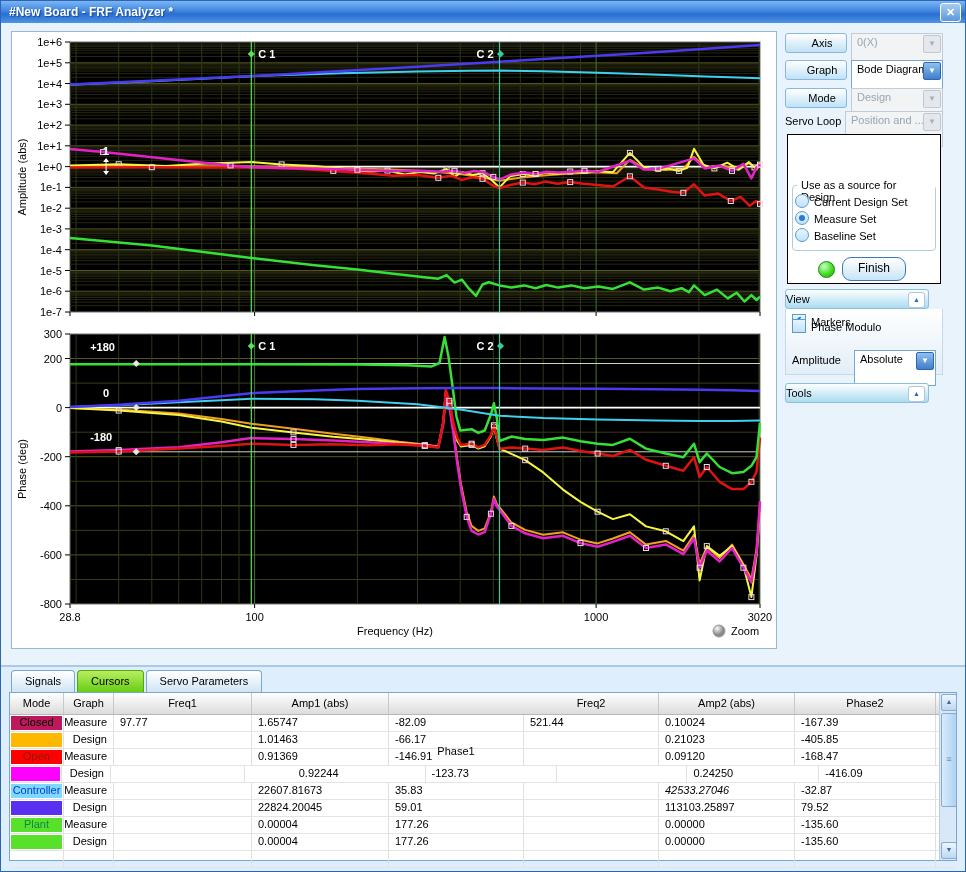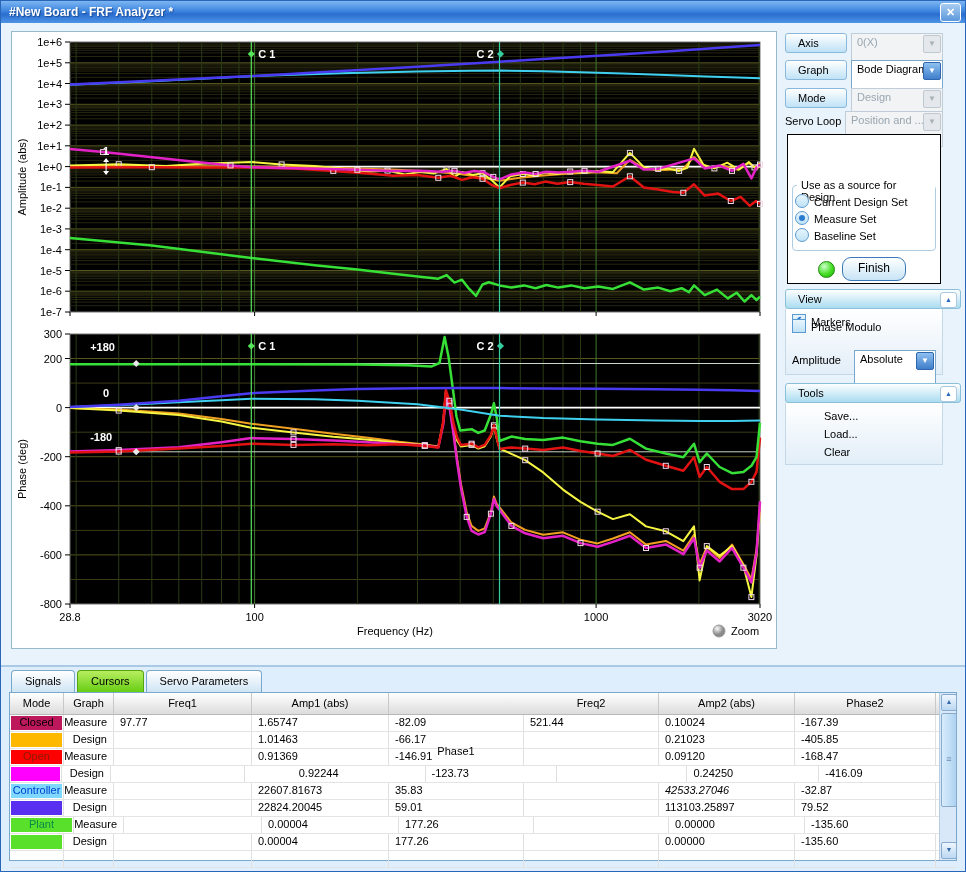--- a/index.html
+++ b/index.html
@@ -6,40 +6,40 @@
   .window{position:relative;width:966px;height:872px;background:#e8f3fc;border:1px solid #2a66b8;box-sizing:border-box;overflow:hidden;}
   .titlebar{position:absolute;top:0;left:0;right:0;height:22px;background:linear-gradient(180deg,#7cb6f2 0%,#3f86e0 45%,#2a6ed0 60%,#4e94e6 100%);}
   .titlebar .title{color:#ffffff;font-size:12px;font-weight:bold;line-height:22px;padding-left:8px;text-shadow:1px 1px 1px #1a4a94;}
   .closebtn{position:absolute;right:4px;top:2px;width:19px;height:17px;background:linear-gradient(180deg,#a8ccf0,#5b98dc);border:1px solid #ffffff;border-radius:3px;color:#ffffff;font-weight:bold;font-size:11px;text-align:center;line-height:16px;cursor:default;}
   .main{position:absolute;top:22px;left:0;right:0;bottom:0;background:#e8f3fc;}
   .chart-panel{position:absolute;left:10px;top:8px;width:766px;height:618px;background:#ffffff;border:1px solid #9ab8cc;box-sizing:border-box;}
   svg{font-family:"Liberation Sans",sans-serif;}
   
   .rp{position:absolute;left:784px;top:10px;width:158px;height:625px;}
   .ctl-row{position:absolute;left:0;width:158px;height:20px;}
-  .ctl-label{position:absolute;left:0;top:0;width:62px;height:20px;background:linear-gradient(180deg,#ffffff,#bfe2f6);border:1px solid #8ab8dc;border-radius:3px;font-size:11px;line-height:18px;padding-left:12px;box-sizing:border-box;color:#000;}
+  .ctl-label{position:absolute;left:0;top:0;width:62px;height:20px;background:linear-gradient(180deg,#ffffff,#bfe2f6);border:1px solid #8ab8dc;border-radius:3px;font-size:11px;line-height:18px;padding-left:12px;box-sizing:border-box;color:#000;text-align:center;}
   .plain-label{position:absolute;left:0;top:0;width:60px;height:20px;font-size:11px;line-height:20px;color:#000;}
   .ctl-select{position:absolute;left:66px;right:0;top:0;height:36px;border:1px solid #7aa8cc;background:#ffffff;font-size:11px;box-sizing:border-box;}
   .ctl-select .val{display:block;line-height:17px;padding-left:5px;overflow:hidden;white-space:nowrap;color:#000;}
   .ctl-select .arrow{position:absolute;right:1px;top:1px;width:16px;height:16px;background:linear-gradient(180deg,#8ec0f0,#3f7ecb);border:1px solid #2f66ad;border-radius:2px;color:#ffffff;font-size:8px;text-align:center;line-height:15px;}
   .ctl-select.dis{background:#f1f3f5;border-color:#c0ccd8;}
   .ctl-select.dis .val{color:#9aa6b0;}
   .ctl-select.dis .arrow{background:#e4e8ec;border-color:#c0c8d0;color:#a8b0b8;}
   .group-box{position:absolute;left:2px;top:101px;width:154px;height:150px;background:#ffffff;border:1px solid #000000;box-sizing:border-box;}
   .fs{position:absolute;left:4px;right:4px;border:1px solid #aecde2;border-radius:4px;}
   .fs .legend{position:absolute;top:-7px;left:10px;background:#ffffff;padding:0 4px;font-size:11px;}
   .legend-blue{color:#1873bd;}
   .cbrow,.rdrow{position:absolute;left:6px;font-size:11px;color:#000;height:14px;line-height:14px;}
   .cb{display:inline-block;width:12px;height:12px;border:1px solid #5a9ad0;background:linear-gradient(180deg,#e8f5fd,#bfe2f6);vertical-align:-2px;margin-right:5px;position:relative;}
   .cb.on::after{content:"✔";position:absolute;left:0px;top:-2px;font-size:11px;color:#2a7ad0;font-weight:bold;}
   .rd{display:inline-block;width:12px;height:12px;border:1px solid #5a9ad0;background:linear-gradient(180deg,#e8f5fd,#bfe2f6);border-radius:50%;vertical-align:-2px;margin-right:5px;position:relative;}
   .rd.on::after{content:"";position:absolute;left:3px;top:3px;width:6px;height:6px;border-radius:50%;background:#2a7ad0;}
   .led{position:absolute;left:30px;top:126px;width:15px;height:15px;border-radius:50%;background:radial-gradient(circle at 35% 30%,#ccffcc,#44dd22 55%,#22aa11);border:1px solid #1a8a0a;}
   .finish-btn{position:absolute;left:54px;top:122px;width:62px;height:22px;background:linear-gradient(180deg,#feffff,#c8e4f6);border:1px solid #3a78b8;border-radius:9px;font-size:12px;text-align:center;line-height:20px;color:#000;}
-  .sec-header{position:absolute;left:0;width:176px;height:20px;background:linear-gradient(180deg,#fdfeff,#aadcf0);border:1px solid #8cc0da;border-radius:3px;font-size:11px;line-height:18px;padding-left:12px;box-sizing:border-box;color:#000;}
+  .sec-header{position:absolute;left:0;width:144px;height:20px;background:linear-gradient(180deg,#fdfeff,#aadcf0);border:1px solid #8cc0da;border-radius:3px;font-size:11px;line-height:18px;padding-left:0;box-sizing:border-box;color:#000;}
   .chev{position:absolute;right:3px;top:2px;width:15px;height:14px;background:#ffffff;border:1px solid #aac8e0;border-radius:3px;color:#2a6ac0;font-size:7px;text-align:center;line-height:13px;padding-left:0;}
   .sec-body{position:absolute;left:0;width:158px;background:linear-gradient(180deg,#ffffff,#e2eef8);border:1px solid #c4d8e8;border-top:none;box-sizing:border-box;}
   .tool-item{position:absolute;left:38px;font-size:11px;color:#000;height:16px;line-height:16px;}
   
   .bottom{position:absolute;left:0;right:0;top:642px;bottom:0;background:#dfeefc;border-top:2px solid #aac9e6;}
   .tab{display:inline-block;height:21px;line-height:20px;padding:0 13px;border:1px solid #7aa8cc;border-bottom:none;border-radius:4px 4px 0 0;background:linear-gradient(180deg,#ffffff,#cfe4f4);font-size:11px;margin-right:2px;color:#000;}
   .tab.active{background:linear-gradient(180deg,#b8ee60,#67cd14);border-color:#55a510;}
   .tabs{position:absolute;left:10px;top:3px;height:22px;}
   .tbl{position:absolute;left:8px;top:25px;width:948px;height:169px;background:#ffffff;border:1px solid #7aa8cc;box-sizing:border-box;}
   .tbl-head{display:flex;height:21px;background:linear-gradient(180deg,#ffffff,#dcdcdc);border-bottom:1px solid #b8b8b8;}
@@ -465,25 +465,20 @@
         <div class="ctl-select" style="top:41px;left:68px;right:6px">
           <span class="val">Absolute</span>
           <span class="arrow">▼</span>
         </div>
       </div>
 
       <div class="sec-header" style="top:350px">
         <span>Tools</span>
         <span class="chev">▲</span>
       </div>
-      <div class="sec-body" style="top:370px;height:62px">
-        <div class="tool-item" style="top:5px;position:absolute">Save...</div>
-        <div class="tool-item" style="top:23px;position:absolute">Load...</div>
-        <div class="tool-item" style="top:41px;position:absolute">Clear</div>
-      </div>
     </div>
 
     <div class="bottom">
       <div class="tabs" id="tabs"><span class="tab">Signals</span><span class="tab active">Cursors</span><span class="tab">Servo Parameters</span></div>
       <div class="tbl">
         <div class="tbl-head" id="tbl-head">
             <div class="hc" style="width: 54px;">Mode</div>
             <div class="hc" style="width: 50px;">Graph</div>
             <div class="hc" style="width: 138px;">Freq1</div>
             <div class="hc" style="width: 137px;">Amp1 (abs)</div>
@@ -547,21 +542,21 @@
               <div class="tc mode" style="width: 54px; background: rgb(90, 48, 240); color: rgb(0, 0, 0);"></div>
               <div class="tc graph" style="width: 50px;">Design</div>
               <div class="tc num" style="width: 138px;"></div>
               <div class="tc num" style="width: 137px;">22824.20045</div>
               <div class="tc num" style="width: 135px;">59.01</div>
               <div class="tc num" style="width: 135px;"></div>
               <div class="tc num" style="width: 136px;">113103.25897</div>
               <div class="tc num" style="width: 141px;">79.52</div>
             </div>
             <div class="trow">
-              <div class="tc mode" style="width: 64px; background: rgb(88, 224, 42); color: rgb(10, 138, 74);">Plant</div>
+              <div class="tc mode" style="width: 54px; background: rgb(88, 224, 42); color: rgb(10, 138, 74);">Plant</div>
               <div class="tc graph" style="width: 50px;">Measure</div>
               <div class="tc num" style="width: 138px;"></div>
               <div class="tc num" style="width: 137px;">0.00004</div>
               <div class="tc num" style="width: 135px;">177.26</div>
               <div class="tc num" style="width: 135px;"></div>
               <div class="tc num" style="width: 136px;">0.00000</div>
               <div class="tc num" style="width: 141px;">-135.60</div>
             </div>
             <div class="trow">
               <div class="tc mode" style="width: 54px; background: rgb(88, 224, 42); color: rgb(0, 0, 0);"></div>

